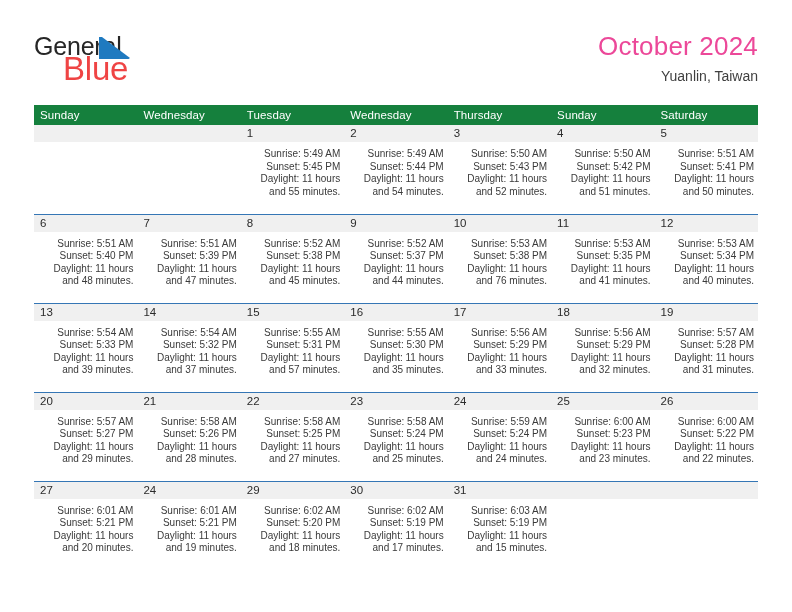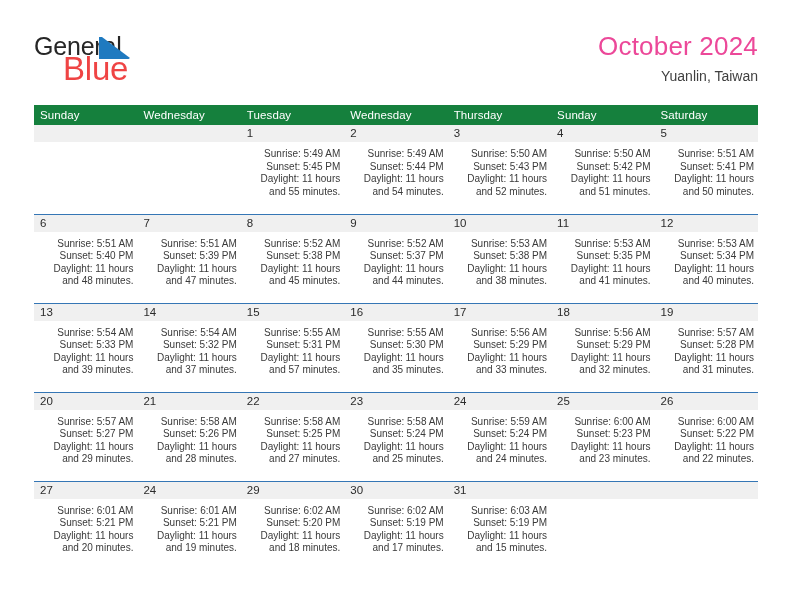--- a/index.html
+++ b/index.html
@@ -260,21 +260,21 @@
               <span>Daylight: 11 hours</span>
               <span>and 44 minutes.</span>
             </span>
           </td>
           <td>
             <span class="daynum">10</span>
             <span class="info">
               <span>Sunrise: 5:53 AM</span>
               <span>Sunset: 5:38 PM</span>
               <span>Daylight: 11 hours</span>
-              <span>and 38 minutes.</span>
+              <span>and 76 minutes.</span>
             </span>
           </td>
           <td>
             <span class="daynum">11</span>
             <span class="info">
               <span>Sunrise: 5:53 AM</span>
               <span>Sunset: 5:35 PM</span>
               <span>Daylight: 11 hours</span>
               <span>and 41 minutes.</span>
             </span>

